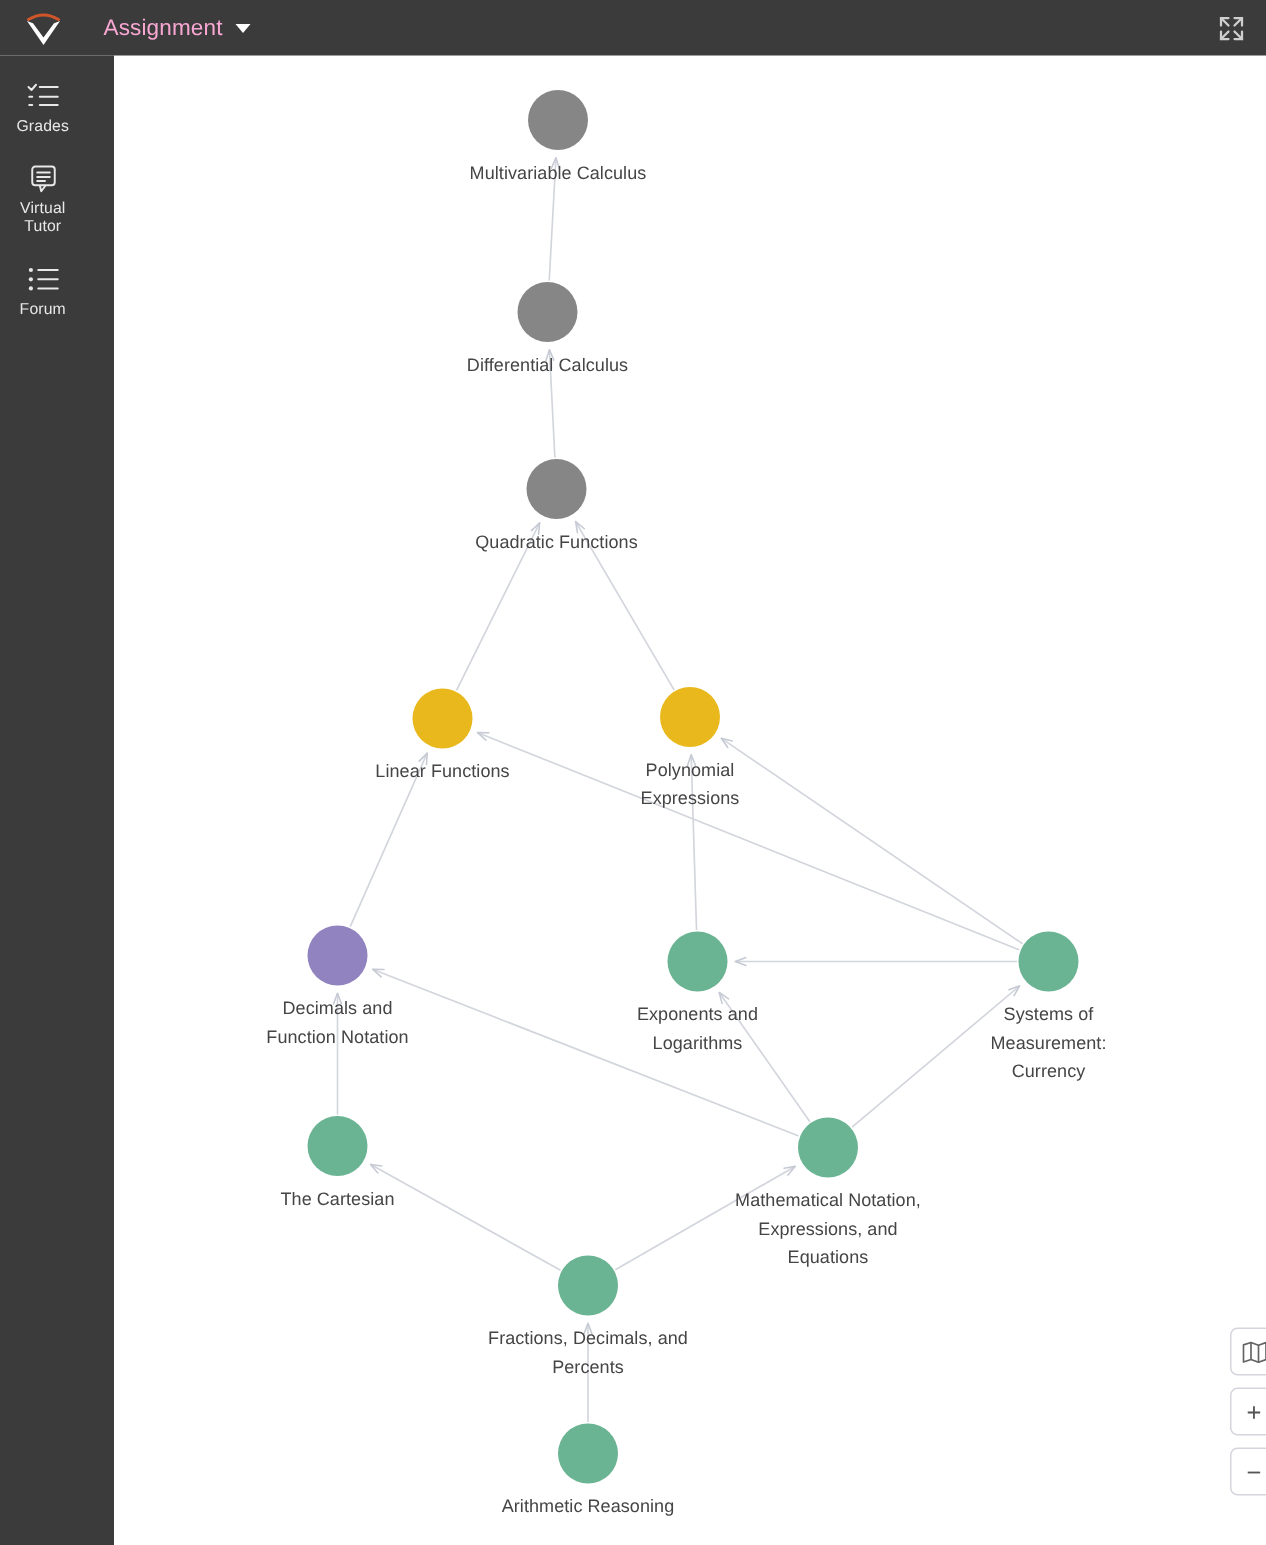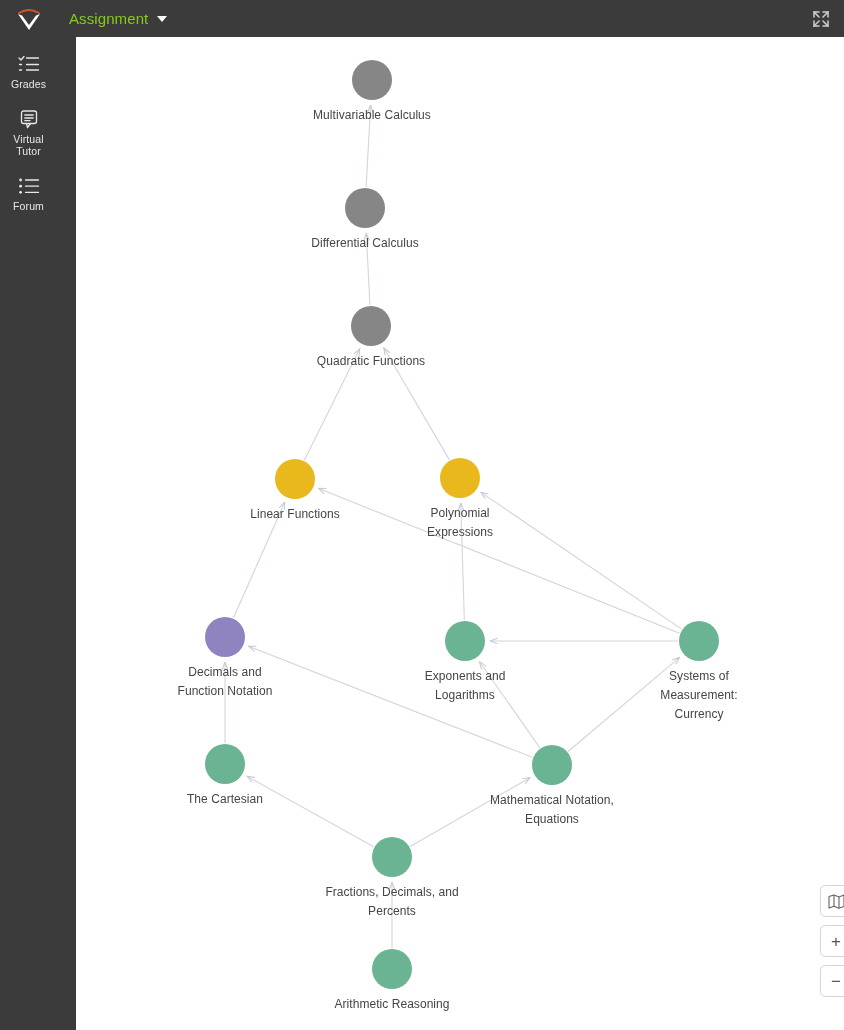--- a/index.html
+++ b/index.html
@@ -22,21 +22,21 @@
   .logo-box {
     width: 57px; height: 37px;
     display: flex; align-items: center; justify-content: center;
   }
   .logo-mark { position: relative; width: 30px; height: 26px; }
   .title-wrap {
     display: flex; align-items: center; gap: 9px;
     margin-left: 12px;
   }
   .assignment-title {
-    color: #84cc16; font-size: 15px; letter-spacing: .1px;
+    color: #f9a8d4; font-size: 15px; letter-spacing: .1px;
   }
   .caret-down {
     width: 0; height: 0;
     border-left: 5px solid transparent;
     border-right: 5px solid transparent;
     border-top: 6px solid #ffffff;
   }
   .fullscreen-btn {
     position: absolute; right: 14px; top: 10px;
     width: 18px; height: 18px; cursor: pointer;
@@ -238,20 +238,21 @@
         <div class="node-label" style="left: 610px; top: 630px;">
           <div>Systems of</div>
           <div>Measurement:</div>
           <div>Currency</div>
         </div>
         <div class="node-label" style="left: 136px; top: 753px;">
           <div>The Cartesian</div>
         </div>
         <div class="node-label" style="left: 463px; top: 754px;">
           <div>Mathematical Notation,</div>
+          <div>Expressions, and</div>
           <div>Equations</div>
         </div>
         <div class="node-label" style="left: 303px; top: 846px;">
           <div>Fractions, Decimals, and</div>
           <div>Percents</div>
         </div>
         <div class="node-label" style="left: 303px; top: 958px;">
           <div>Arithmetic Reasoning</div>
         </div>
       </div>

